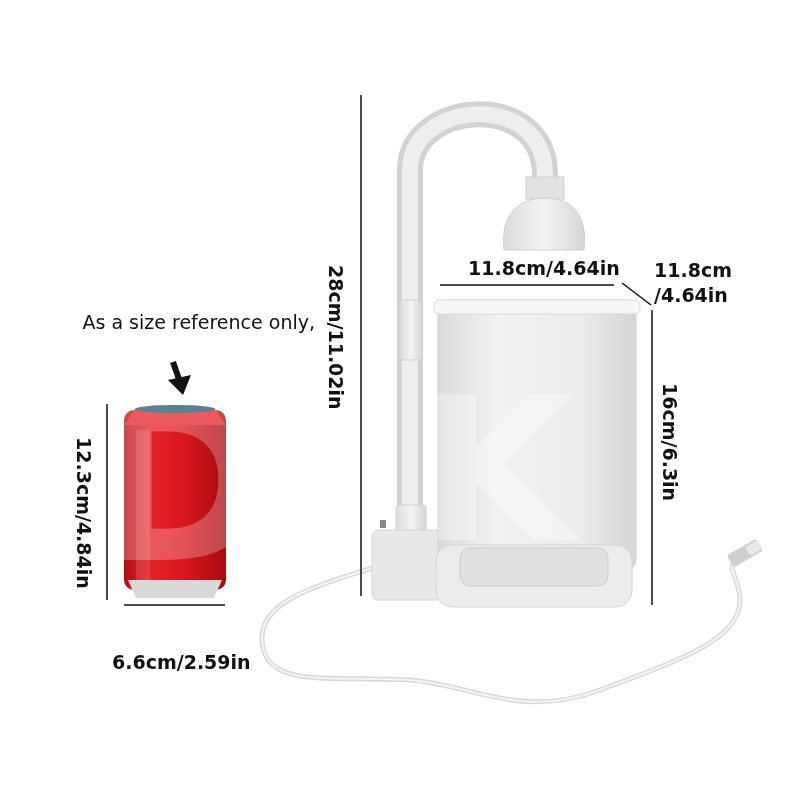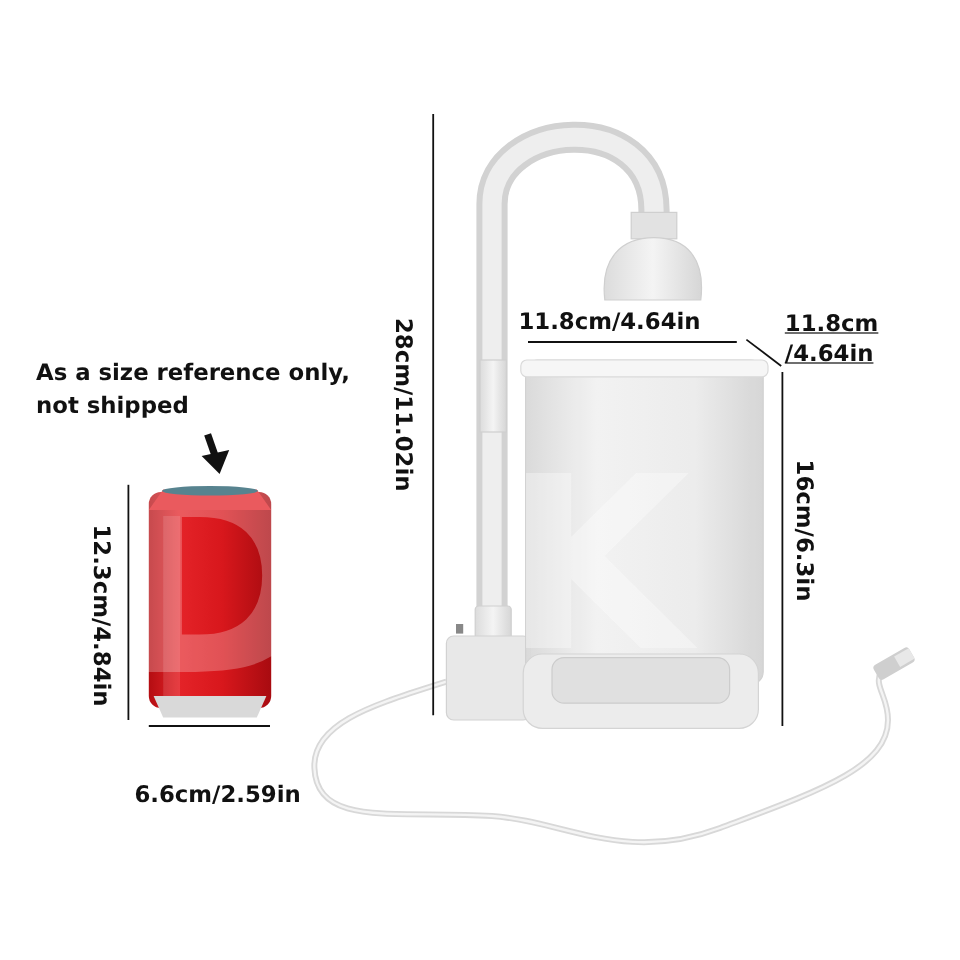--- a/index.html
+++ b/index.html
@@ -1,20 +1,20 @@
 <!DOCTYPE html>
 <html><head>
 <meta charset="utf-8">
 <style>
   html, body { margin: 0; padding: 0; background: #ffffff; }
   body { width: 800px; height: 800px; position: relative; overflow: hidden; font-family: "DejaVu Sans", sans-serif; }
   .abs { position: absolute; }
   .label { font-weight: bold; color: #111111; font-size: 19px; white-space: nowrap; line-height: 1; }
   .vlabel { writing-mode: vertical-rl; }
-  .note { font-weight: bold; color: #111111; font-size: 19px; text-align: left; line-height: 27px; }
+  .note { font-weight: normal; color: #111111; font-size: 19px; text-align: right; line-height: 27px; margin-top: 11px; }
   svg { position: absolute; left: 0; top: 0; }
 </style>
 </head>
 <body>
 
 <svg width="800" height="800" viewBox="0 0 800 800">
   <defs>
     <linearGradient id="canGrad" x1="0" x2="1" y1="0" y2="0">
       <stop offset="0" stop-color="#b40d12"></stop>
       <stop offset="0.25" stop-color="#e42328"></stop>
@@ -79,28 +79,27 @@
   <line x1="361" y1="95" x2="361" y2="596" stroke="#111" stroke-width="1.5"></line>
   <line x1="440" y1="285" x2="614" y2="285" stroke="#111" stroke-width="1.5"></line>
   <line x1="622" y1="283" x2="651" y2="305" stroke="#111" stroke-width="1.5"></line>
   <line x1="652" y1="310" x2="652" y2="605" stroke="#111" stroke-width="1.5"></line>
   <line x1="107" y1="404" x2="107" y2="600" stroke="#111" stroke-width="1.5"></line>
   <line x1="124" y1="605" x2="225" y2="605" stroke="#111" stroke-width="1.5"></line>
 </svg>
 
 <div class="abs note" style="left:30px; top:298px; width:285px;">
   <div>As a size reference only,</div>
-  <div>not shipped</div>
 </div>
 
 <div class="abs label vlabel" style="left:326px; top:265px;">28cm/11.02in</div>
 
-<div class="abs label" style="left:432px; top:259px;">11.8cm/4.64in</div>
+<div class="abs label" style="left:468px; top:259px;">11.8cm/4.64in</div>
 
-<div class="abs label" style="left:654px; top:258px; line-height:25px;text-decoration:underline;">
+<div class="abs label" style="left:654px; top:258px; line-height:25px;">
   <div>11.8cm</div>
   <div>/4.64in</div>
 </div>
 
 <div class="abs label vlabel" style="left:660px; top:383px;">16cm/6.3in</div>
 
 <div class="abs label vlabel" style="left:74px; top:437px;">12.3cm/4.84in</div>
 
 <div class="abs label" style="left:112px; top:653px;">6.6cm/2.59in</div>
 

